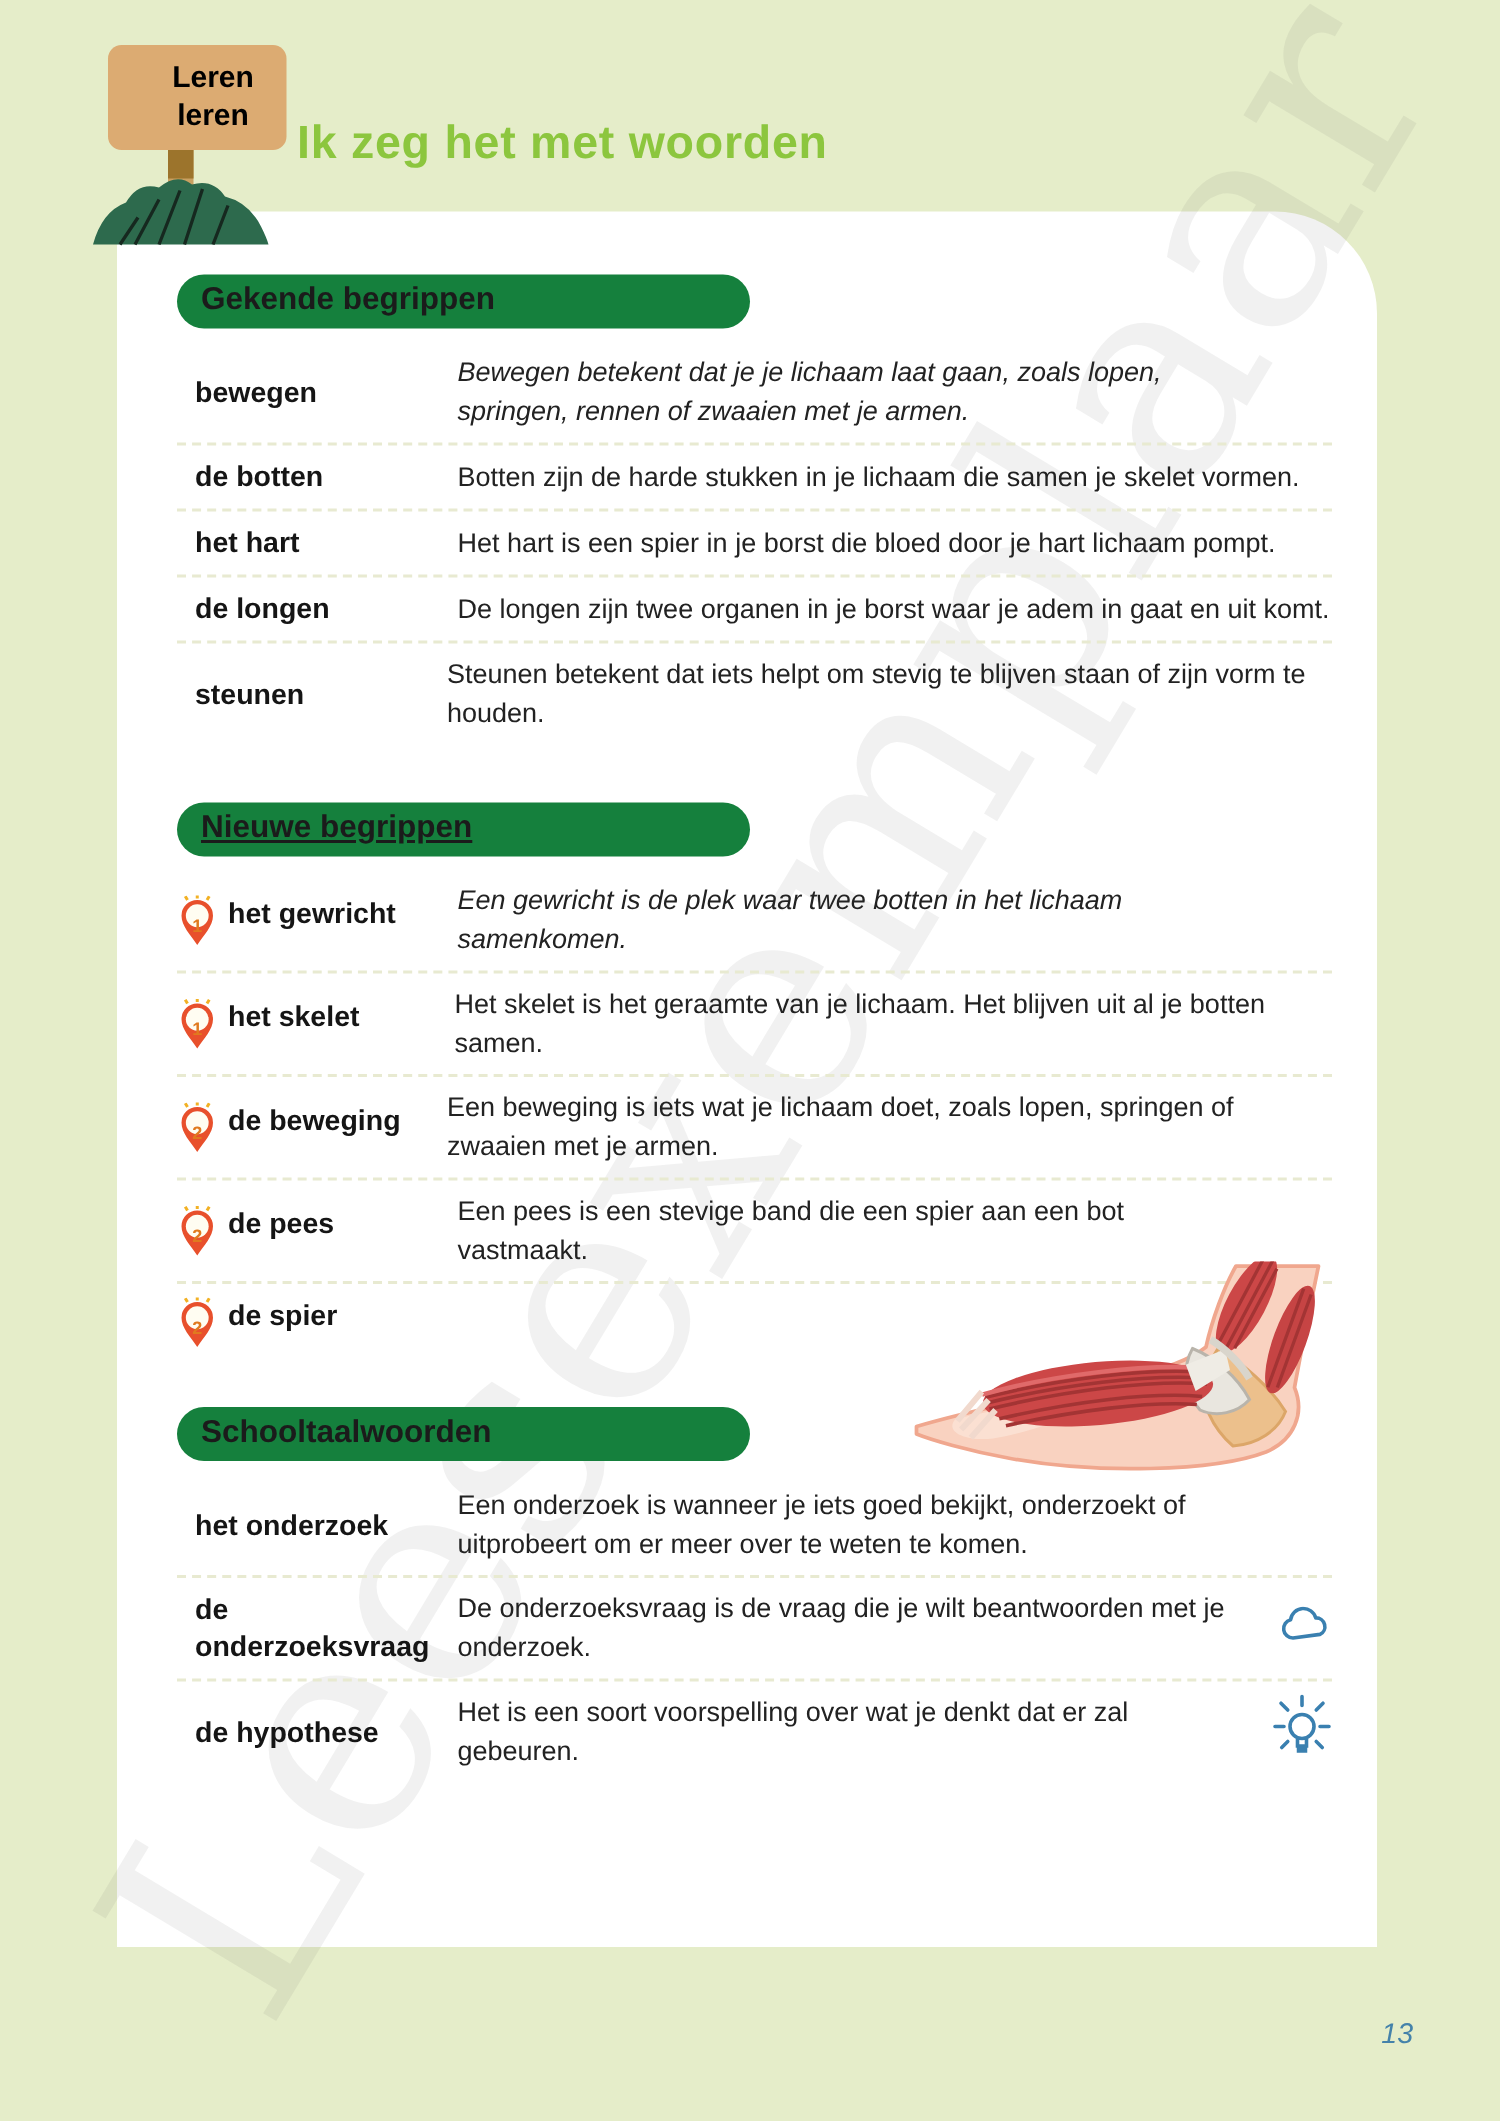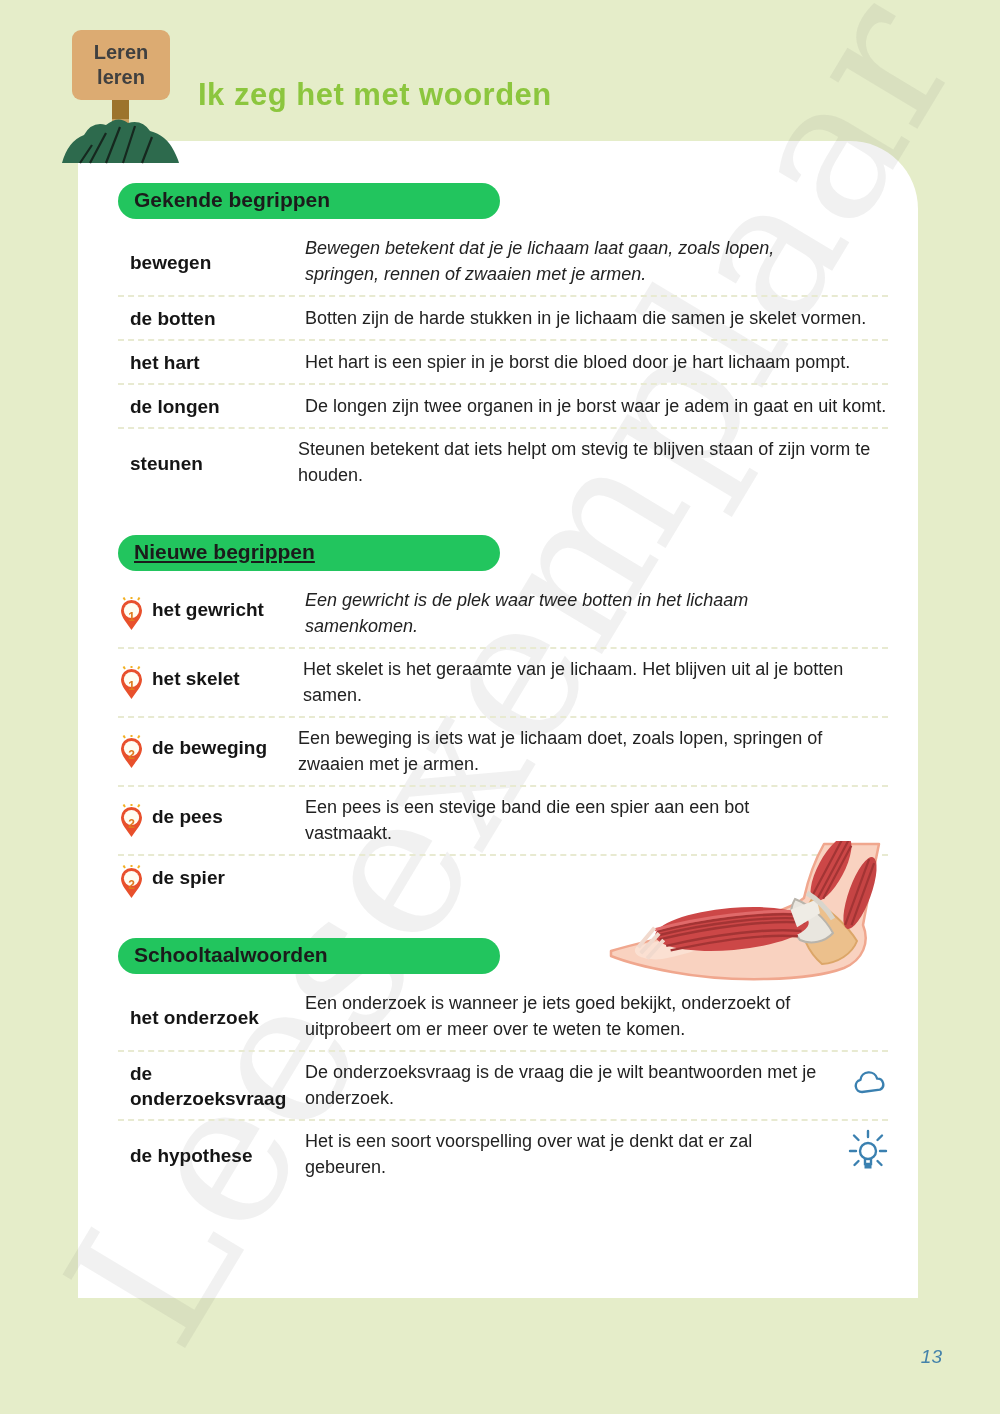--- a/index.html
+++ b/index.html
@@ -13,21 +13,21 @@
     color:rgba(105,105,95,0.09);text-align:center;white-space:nowrap;letter-spacing:1px;}
 
   
   .panel{position:absolute;left:78px;top:141px;width:840px;height:1157px;
     background:#ffffff;border-top-right-radius:68px;z-index:1;}
 
   
   .content{position:absolute;left:78px;top:141px;width:840px;height:1157px;z-index:3;
     box-sizing:border-box;padding:42px 30px 0 40px;}
 
-  .sec-header{width:382px;box-sizing:border-box;background:#22c55e;border-radius:18px;
+  .sec-header{width:382px;box-sizing:border-box;background:#15803d;border-radius:18px;
     padding:5px 16px 7px;font-size:21px;font-weight:bold;color:#1b1b1b;}
   .sec-header.mt1{margin-top:39px;text-decoration:underline;}
   .sec-header.mt2{margin-top:31px;}
 
   .rows{margin-top:9px;}
   .row{display:flex;align-items:center;padding:7px 0 8px;}
   .row + .row{border-top:2px dashed #e8ead1;}
   .term{width:187px;box-sizing:border-box;padding-left:12px;font-size:19px;font-weight:bold;
     color:#151515;line-height:25px;padding-top:2px;}
   .term.with-pin{padding-left:0;display:flex;align-items:flex-start;}
@@ -40,21 +40,21 @@
 
   
   .pin-wrap{position:relative;width:27px;height:34px;}
   .pin-num{position:absolute;left:0;top:8px;width:27px;text-align:center;
     font-size:12px;font-weight:bold;color:#e07a1f;}
 
   
   .sign{position:absolute;left:60px;top:28px;width:120px;height:125px;z-index:4;}
   .sign-board{position:absolute;left:12px;top:2px;width:98px;height:70px;background:#dcab72;
     border-radius:9px;display:flex;flex-direction:column;align-items:center;justify-content:center;
-    font-size:20px;font-weight:bold;color:#404040;line-height:25px;}
+    font-size:20px;font-weight:bold;color:#000000;line-height:25px;padding-left:21px;}
   .sign-post{position:absolute;left:52px;top:72px;width:17px;height:55px;background:#c9a061;}
   .sign-post-cap{position:absolute;left:52px;top:72px;width:17px;height:19px;background:#9c742c;}
   .sign-bush{position:absolute;left:0px;top:85px;}
 
   .page-title{position:absolute;left:198px;top:77px;z-index:3;
     font-size:31px;font-weight:bold;color:#8cc63e;letter-spacing:0.5px;}
 
   
   .arm{position:absolute;left:529px;top:700px;}
 

